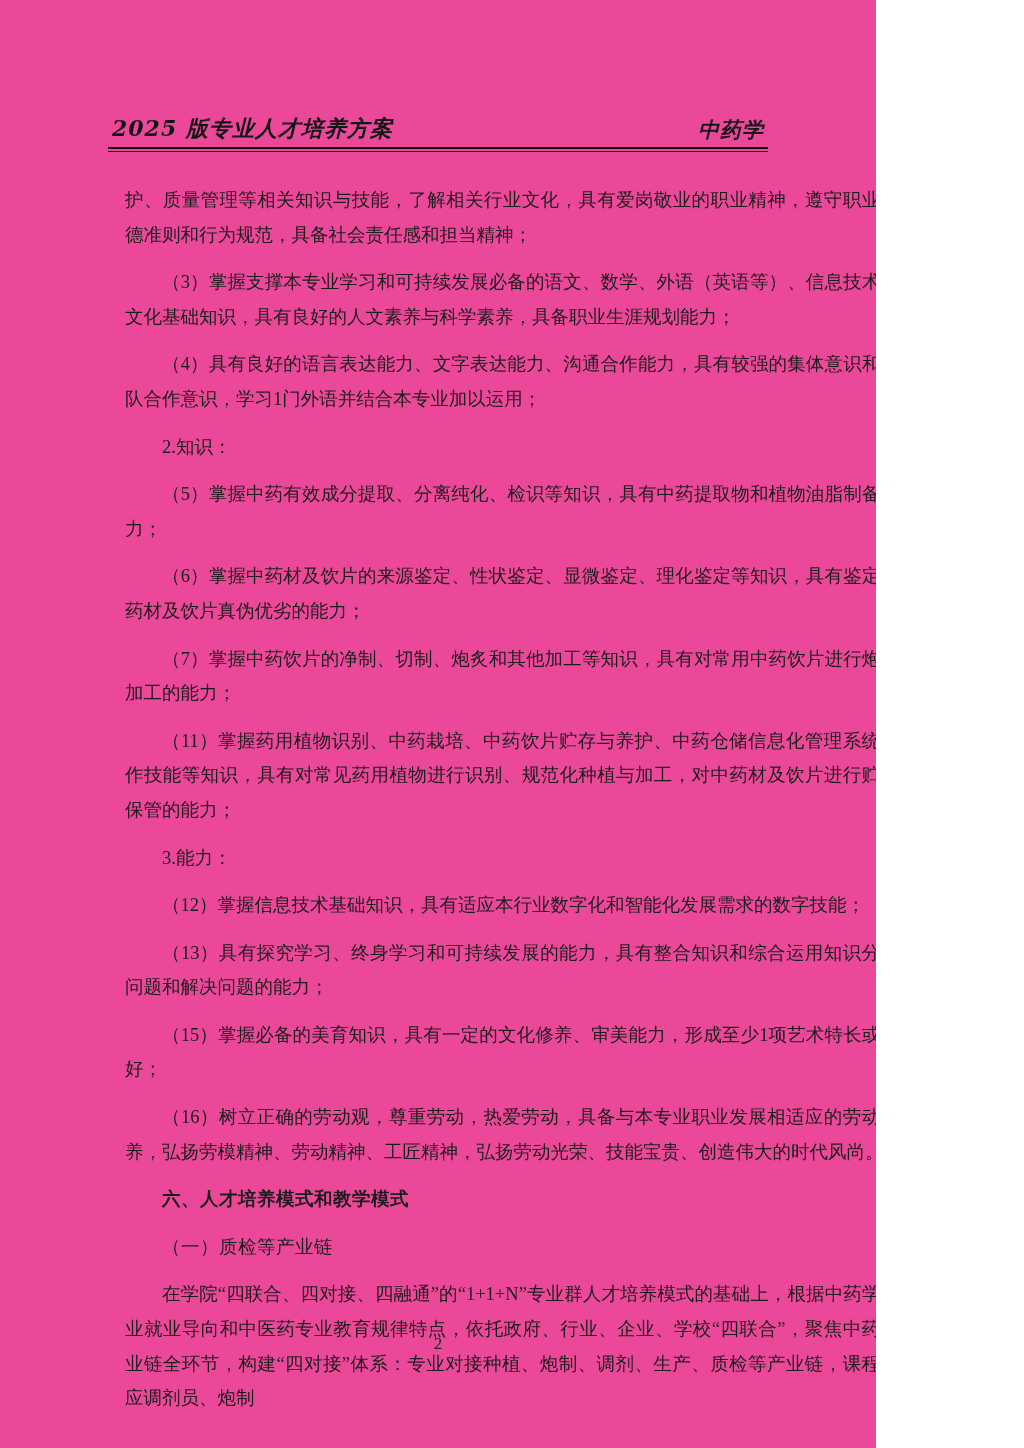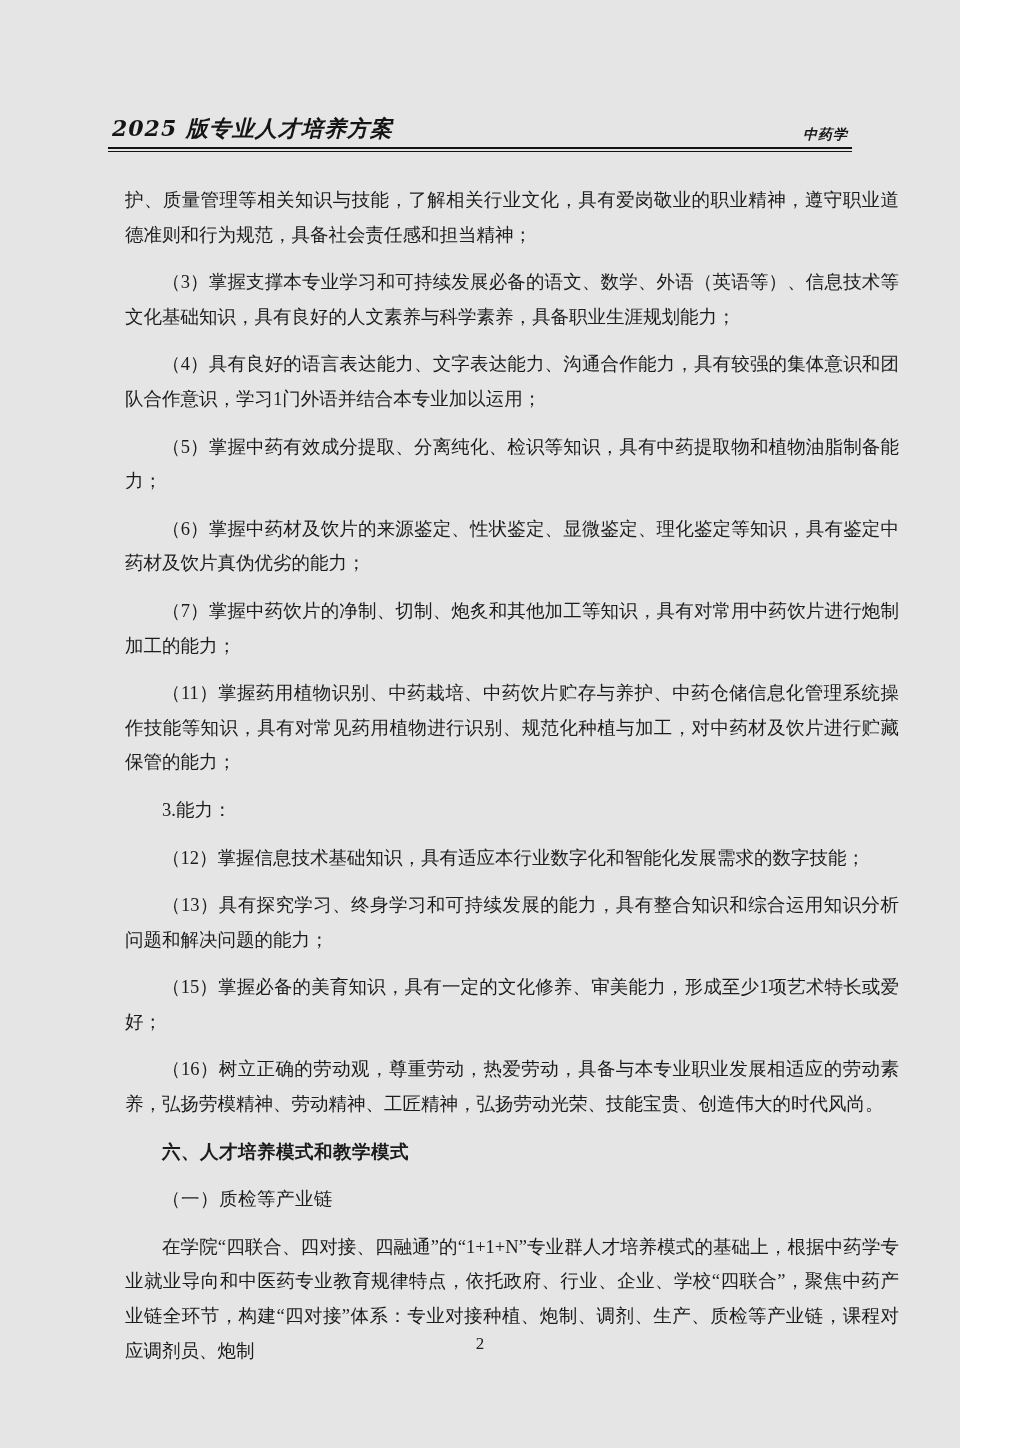--- a/index.html
+++ b/index.html
@@ -2,43 +2,43 @@
 <html lang="zh"><head>
 <meta charset="utf-8">
 <style>
   html, body {
     margin: 0;
     padding: 0;
     background: #ffffff;
   }
   .page {
     position: relative;
-    width: 960px;
+    width: 876px;
     height: 1448px;
-    background: #e5e5e5;
+    background: #ec4899;
     overflow: hidden;
     color: #1c1c1c;
   }
   
   .header {
     position: absolute;
     top: 114px;
     left: 112px;
     right: 112px;
     display: flex;
     justify-content: space-between;
     align-items: flex-end;
     font-family: "DejaVu Serif", "Liberation Serif", serif;
     font-style: italic;
     font-weight: 700;
     font-size: 22px;
     letter-spacing: 1px;
     color: #151515;
   }
-  .header .hdr-right { font-size: 14px; }
+  .header .hdr-right { font-size: 21px; }
   .header-rule {
     position: absolute;
     top: 147px;
     left: 108px;
     right: 108px;
     height: 2px;
     border-top: 2.5px solid #121212;
     border-bottom: 1.5px solid #121212;
   }
   
@@ -88,20 +88,21 @@
     <span class="hdr-left">2025 版专业人才培养方案</span>
     <span class="hdr-right">中药学</span>
   </div>
 
   <div class="header-rule"></div>
 
   <div class="doc-body">
       <p class="continuation">护、质量管理等相关知识与技能，了解相关行业文化，具有爱岗敬业的职业精神，遵守职业道德准则和行为规范，具备社会责任感和担当精神；</p>
       <p>（3）掌握支撑本专业学习和可持续发展必备的语文、数学、外语（英语等）、信息技术等文化基础知识，具有良好的人文素养与科学素养，具备职业生涯规划能力；</p>
       <p>（4）具有良好的语言表达能力、文字表达能力、沟通合作能力，具有较强的集体意识和团队合作意识，学习1门外语并结合本专业加以运用；</p>
+      <p>2.知识：</p>
       <p>（5）掌握中药有效成分提取、分离纯化、检识等知识，具有中药提取物和植物油脂制备能力；</p>
       <p>（6）掌握中药材及饮片的来源鉴定、性状鉴定、显微鉴定、理化鉴定等知识，具有鉴定中药材及饮片真伪优劣的能力；</p>
       <p>（7）掌握中药饮片的净制、切制、炮炙和其他加工等知识，具有对常用中药饮片进行炮制加工的能力；</p>
       <p>（11）掌握药用植物识别、中药栽培、中药饮片贮存与养护、中药仓储信息化管理系统操作技能等知识，具有对常见药用植物进行识别、规范化种植与加工，对中药材及饮片进行贮藏保管的能力；</p>
       <p>3.能力：</p>
       <p>（12）掌握信息技术基础知识，具有适应本行业数字化和智能化发展需求的数字技能；</p>
       <p>（13）具有探究学习、终身学习和可持续发展的能力，具有整合知识和综合运用知识分析问题和解决问题的能力；</p>
       <p>（15）掌握必备的美育知识，具有一定的文化修养、审美能力，形成至少1项艺术特长或爱好；</p>
       <p>（16）树立正确的劳动观，尊重劳动，热爱劳动，具备与本专业职业发展相适应的劳动素养，弘扬劳模精神、劳动精神、工匠精神，弘扬劳动光荣、技能宝贵、创造伟大的时代风尚。</p>
       <p class="heading-bold">六、人才培养模式和教学模式</p>

